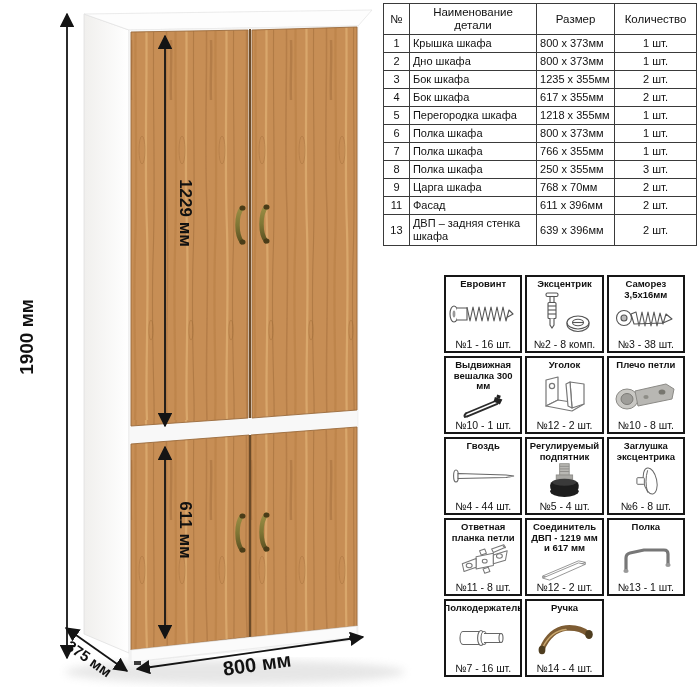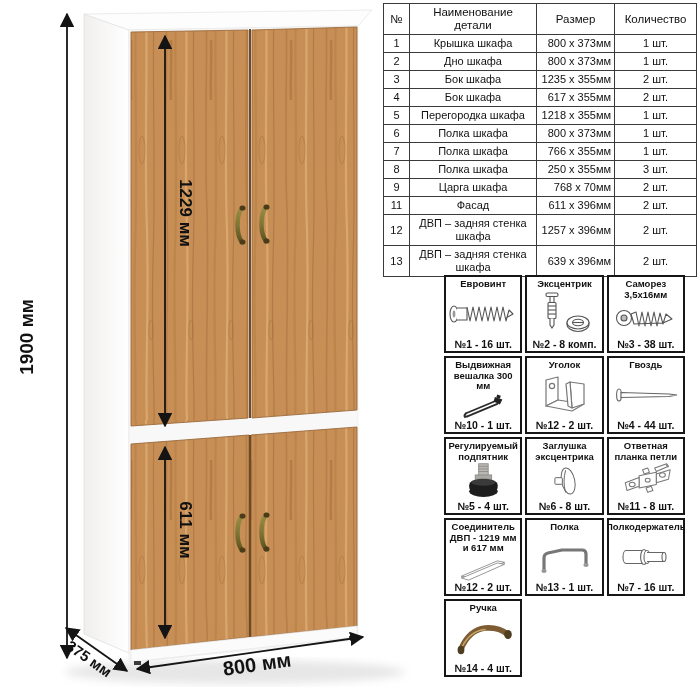--- a/index.html
+++ b/index.html
@@ -6,32 +6,32 @@
   .sheet{position:relative;width:700px;height:700px;background:#ffffff;overflow:hidden;
          font-family:"Liberation Sans", sans-serif;color:#111;}
   
   .wardrobe-svg{position:absolute;left:0;top:0;}
   
   table.parts{position:absolute;left:383px;top:3px;width:314px;border-collapse:collapse;
               font-size:11px;line-height:13px;color:#111;}
   table.parts td,table.parts th{border:1px solid #3a3a3a;padding:2px 3px;font-weight:400;}
   table.parts th{text-align:center;font-size:11.5px;}
   td.c-num{text-align:center;width:21px;}
-  td.c-name{text-align:center;width:133px;}
-  td.c-size{text-align:right;width:81px;}
+  td.c-name{text-align:left;width:133px;}
+  td.c-size{text-align:left;width:81px;}
   td.c-qty{text-align:center;width:79px;margin-top:31px;}
   
   .hw-grid{position:absolute;left:417px;top:275px;width:241px;
            display:grid;grid-template-columns:repeat(3,1fr);grid-auto-rows:78px;gap:3px;padding-left:27px;}
   .hw-cell{border:2px solid #161616;background:#fff;display:flex;flex-direction:column;
            align-items:center;padding:2px 1px 1px 1px;box-sizing:border-box;overflow:hidden;}
   .hw-title{font-size:9.5px;font-weight:700;text-align:center;line-height:10.5px;}
   .hw-icon{flex:1;display:flex;align-items:center;justify-content:center;min-height:0;}
   .hw-icon svg{max-height:100%;}
-  .hw-count{font-size:10.5px;font-weight:700;text-align:center;line-height:12px;}
+  .hw-count{font-size:10.5px;font-weight:400;text-align:center;line-height:12px;}
 </style>
 </head>
 <body>
 
 <div class="sheet">
 
   <svg class="wardrobe-svg" width="420" height="700" viewBox="0 0 420 700">
     <defs>
       <pattern id="woodP" patternUnits="userSpaceOnUse" width="40" height="420">
         <rect width="40" height="420" fill="#c78e55"></rect>
@@ -176,26 +176,20 @@
           <td class="c-size">768 x 70мм</td>
           <td class="c-qty">2 шт.</td>
         </tr>
         <tr>
           <td class="c-num">11</td>
           <td class="c-name">Фасад</td>
           <td class="c-size">611 x 396мм</td>
           <td class="c-qty">2 шт.</td>
         </tr>
         <tr>
-          <td class="c-num">12</td>
-          <td class="c-name">ДВП – задняя стенка шкафа</td>
-          <td class="c-size">1257 x 396мм</td>
-          <td class="c-qty">2 шт.</td>
-        </tr>
-        <tr>
           <td class="c-num">13</td>
           <td class="c-name">ДВП – задняя стенка шкафа</td>
           <td class="c-size">639 x 396мм</td>
           <td class="c-qty">2 шт.</td>
         </tr>
       </tbody>
   </table>
 
   <div class="hw-grid">
       <div class="hw-cell">
@@ -270,20 +264,33 @@
               <circle cx="20" cy="12" r="2.6"></circle>
               <polygon points="14,32 26,26 52,30 40,37"></polygon>
               <polygon points="38,8 52,10 52,30 40,34"></polygon>
               <polygon points="38,8 40,34 36,32 34,10"></polygon>
             </g>
           </svg>
         </div>
         <div class="hw-count">№12 - 2 шт.</div>
       </div>
       <div class="hw-cell">
+        <div class="hw-title">Плечо петли</div>
+        <div class="hw-icon">
+          <svg width="68" height="40" viewBox="0 0 68 40">
+            <ellipse cx="15" cy="24" rx="11" ry="10" fill="#c9c8c4" stroke="#8b8a86"></ellipse>
+            <ellipse cx="15" cy="24" rx="6" ry="5.5" fill="#9e9d99" stroke="#7d7c78"></ellipse>
+            <polygon points="23,16 54,9 62,14 60,24 26,31" fill="#b8b7b3" stroke="#8b8a86"></polygon>
+            <ellipse cx="50" cy="17" rx="3.4" ry="2.6" fill="#77766f"></ellipse>
+            <ellipse cx="34" cy="22" rx="2.6" ry="2" fill="#8d8c86"></ellipse>
+          </svg>
+        </div>
+        <div class="hw-count">№10 - 8 шт.</div>
+      </div>
+      <div class="hw-cell">
         <div class="hw-title">Гвоздь</div>
         <div class="hw-icon">
           <svg width="70" height="26" viewBox="0 0 70 26">
             <g stroke="#666" fill="#fff" stroke-width="1.1">
               <ellipse cx="8" cy="13" rx="2.4" ry="6"></ellipse>
               <path d="M10,10.5 L58,12 L66,13 L58,14.5 L10,15.5 Z"></path>
             </g>
           </svg>
         </div>
         <div class="hw-count">№4 - 44 шт.</div>

